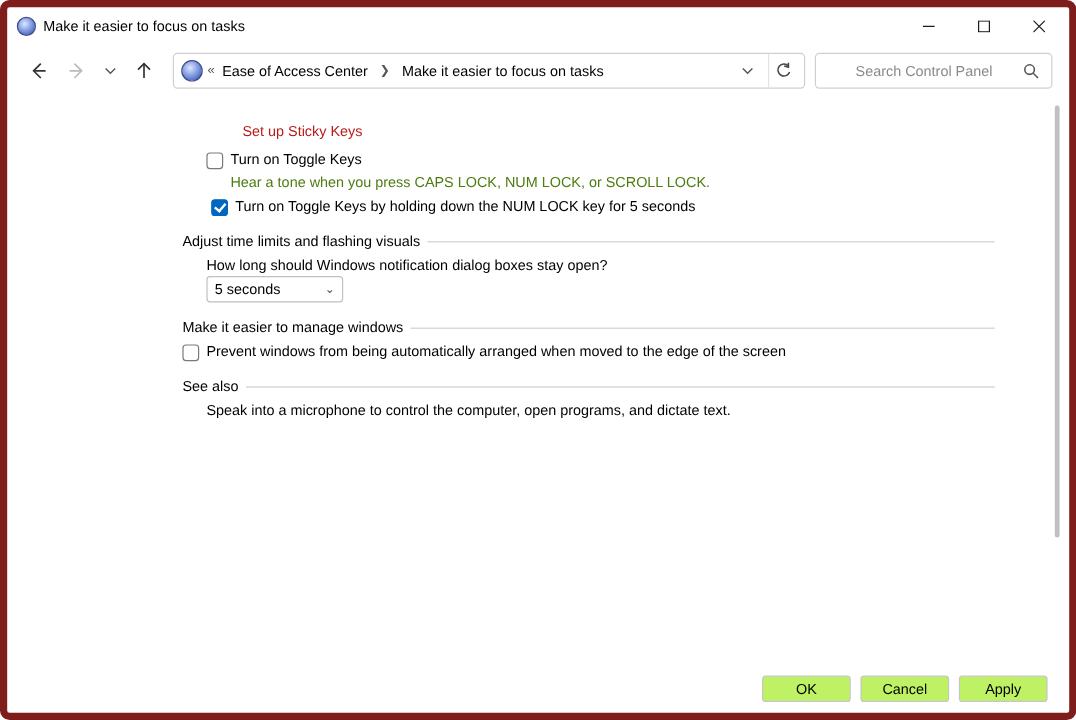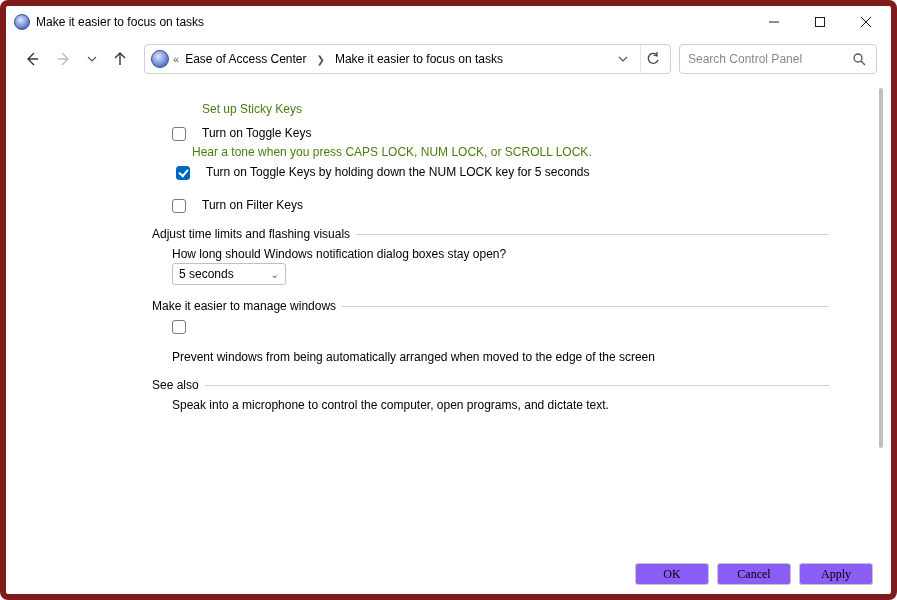--- a/index.html
+++ b/index.html
@@ -90,21 +90,21 @@
     width:24px; text-align:center; color:#444; border-left:1px solid #e4e4e4; height:100%; display:flex;align-items:center;justify-content:center;
   }
 
   .search-box {
     width: 198px; height: 30px;
     border: 1px solid #cfcfcf;
     border-radius: 4px;
     display:flex; align-items:center; padding:0 8px;
     color:#8a8a8a;
   }
-  .search-box .search-text { flex:1; font-size:12px; }
+  .search-box .search-text { flex:1; font-size:12px;text-align:center; }
   .search-box .search-icon { width:16px; text-align:center; color:#555; }
 
   .content-area {
     flex:1;
     position:relative;
     overflow:hidden;
     margin: 4px 6px 0 6px;
     border-top: 0;
   }
   .content-inner {
@@ -116,23 +116,23 @@
   .scrollbar-track {
     position:absolute;
     right:2px; top:8px; bottom:8px; width:4px;
   }
   .scrollbar-thumb {
     position:absolute;
     top:0; width:4px; height:360px;
     background:#c0c0c0; border-radius:2px;
   }
 
-  .link { color:#4d7c0f; }
+  .link { color:#b91c1c; }
   .checkbox-row {
-    display:flex; align-items:flex-start; gap:16px;
+    display:flex; align-items:flex-start; gap:6px;
     margin: 4px 0;
   }
   .desc { margin: 2px 0 6px 20px; color:#4d7c0f; }
   .link-row { margin: 6px 0 10px 50px; }
 
   .cb {
     width:14px; height:14px;
     flex:0 0 14px;
     border:1px solid #7a7a7a;
     border-radius:3px;
@@ -187,24 +187,23 @@
     display:flex;
     align-items:center;
     justify-content:flex-end;
     padding: 0 18px 6px 0;
     gap: 8px;
   }
   .btn {
     width:74px; height:22px;
     border:1px solid #c7c7c7;
     border-radius:3px;
-    background:#8b5cf6;
+    background:#bef264;
     display:flex; align-items:center; justify-content:center;
     font-size:12px;
-    font-family:Liberation Serif, serif;
   }
 
   svg { display:block; }
 </style>
 </head>
 <body>
 
 <div class="window">
 
   <div class="titlebar">
@@ -299,42 +298,38 @@
       <div class="checkbox-row" style="margin-left:20px;">
         <span class="cb"></span>
         <span>Turn on Toggle Keys</span>
       </div>
       <div class="desc" style="margin-left:40px;">Hear a tone when you press CAPS LOCK, NUM LOCK, or SCROLL LOCK.</div>
       <div class="checkbox-row" style="margin-left:24px;">
         <span class="cb checked"></span>
         <span>Turn on Toggle Keys by holding down the NUM LOCK key for 5 seconds</span>
       </div>
 
-      <div class="checkbox-row" style="margin-left:20px; margin-top:18px;">
-        <span class="cb"></span>
-        <span>Turn on Filter Keys</span>
-      </div>
 
       <div class="group-header">
         <span class="gh-label">Adjust time limits and flashing visuals</span>
         <span class="gh-line"></span>
       </div>
 
 
       <div style="margin-left:20px; margin-top:6px;">How long should Windows notification dialog boxes stay open?</div>
       <div class="dropdown">
         <span class="dd-label">5 seconds</span>
         <span class="dd-arrow">⌄</span>
       </div>
 
       <div class="group-header">
         <span class="gh-label">Make it easier to manage windows</span>
         <span class="gh-line"></span>
       </div>
-      <div class="checkbox-row" style="margin-left:20px;flex-direction:column;">
+      <div class="checkbox-row" style="">
         <span class="cb"></span>
         <span>Prevent windows from being automatically arranged when moved to the edge of the screen</span>
       </div>
 
       <div class="group-header">
         <span class="gh-label">See also</span>
         <span class="gh-line"></span>
       </div>
       <div style="margin-left:20px;">Speak into a microphone to control the computer, open programs, and dictate text.</div>
 

